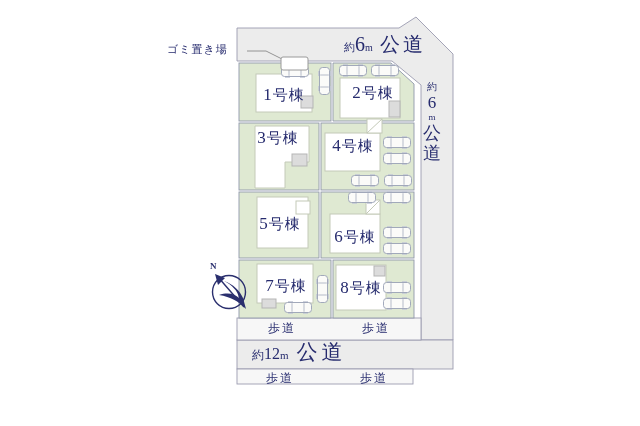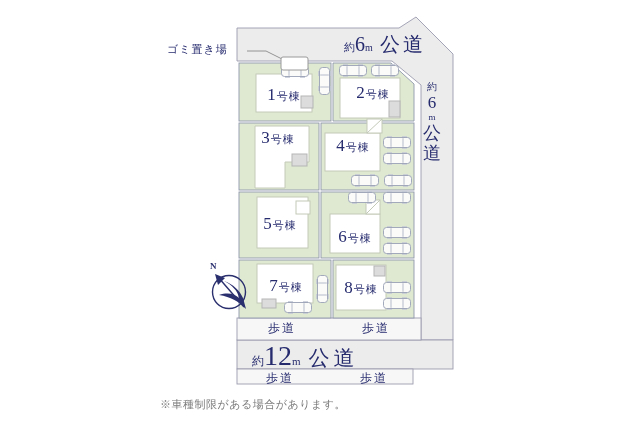--- a/index.html
+++ b/index.html
@@ -7,28 +7,28 @@
     position:relative;width:640px;height:426px;background:#ffffff;overflow:hidden;
     font-family:Liberation Serif, serif;
   }
   .canvas svg{position:absolute;left:0;top:0;}
   .lbl{position:absolute;color:#262b6e;white-space:nowrap;line-height:1;}
   .lot-label{
     transform:translate(-50%,-50%);
     display:flex;align-items:baseline;gap:1px;
   }
   .lot-label .num{font-size:17px;}
-  .lot-label .suf{font-size:11px;letter-spacing:1px;}
+  .lot-label .suf{font-size:15px;letter-spacing:1px;}
   .road-label{display:flex;align-items:baseline;}
   .road-label .sm{font-size:11px;}
   .road-label .big{font-size:20px;}
   .road-label .unit{font-size:10px;}
   .road-label .name{font-size:20px;letter-spacing:3px;margin-left:7px;}
   .road-label-b .sm{font-size:12px;}
-  .road-label-b .big{font-size:28px;}
+  .road-label-b .big{font-size:16px;}
   .road-label-b .unit{font-size:11px;}
   .road-label-b .name{font-size:21px;letter-spacing:4px;margin-left:8px;}
   .vroad{
     display:flex;flex-direction:column;align-items:center;gap:2px;
     width:24px;text-align:center;
   }
   .vroad .c0{font-size:10px;}
   .vroad .c1{font-size:17px;}
   .vroad .c2{font-size:9px;}
   .vroad .c3,.vroad .c4{font-size:18px;}
@@ -176,15 +176,14 @@
     <span class="num">7</span>
       <span class="suf">号棟</span>
   </div>
   <div class="lbl lot-label" style="left:361px;top:287px;">
     <span class="num">8</span>
       <span class="suf">号棟</span>
   </div>
 
   <div class="lbl north" style="left:210px;top:262px;">N</div>
 
-  <div class="footnote" style="position:absolute;left:160px;top:397px;">※車種制限がある場合があります。</div>
 
 </div>
 
 </body></html>

